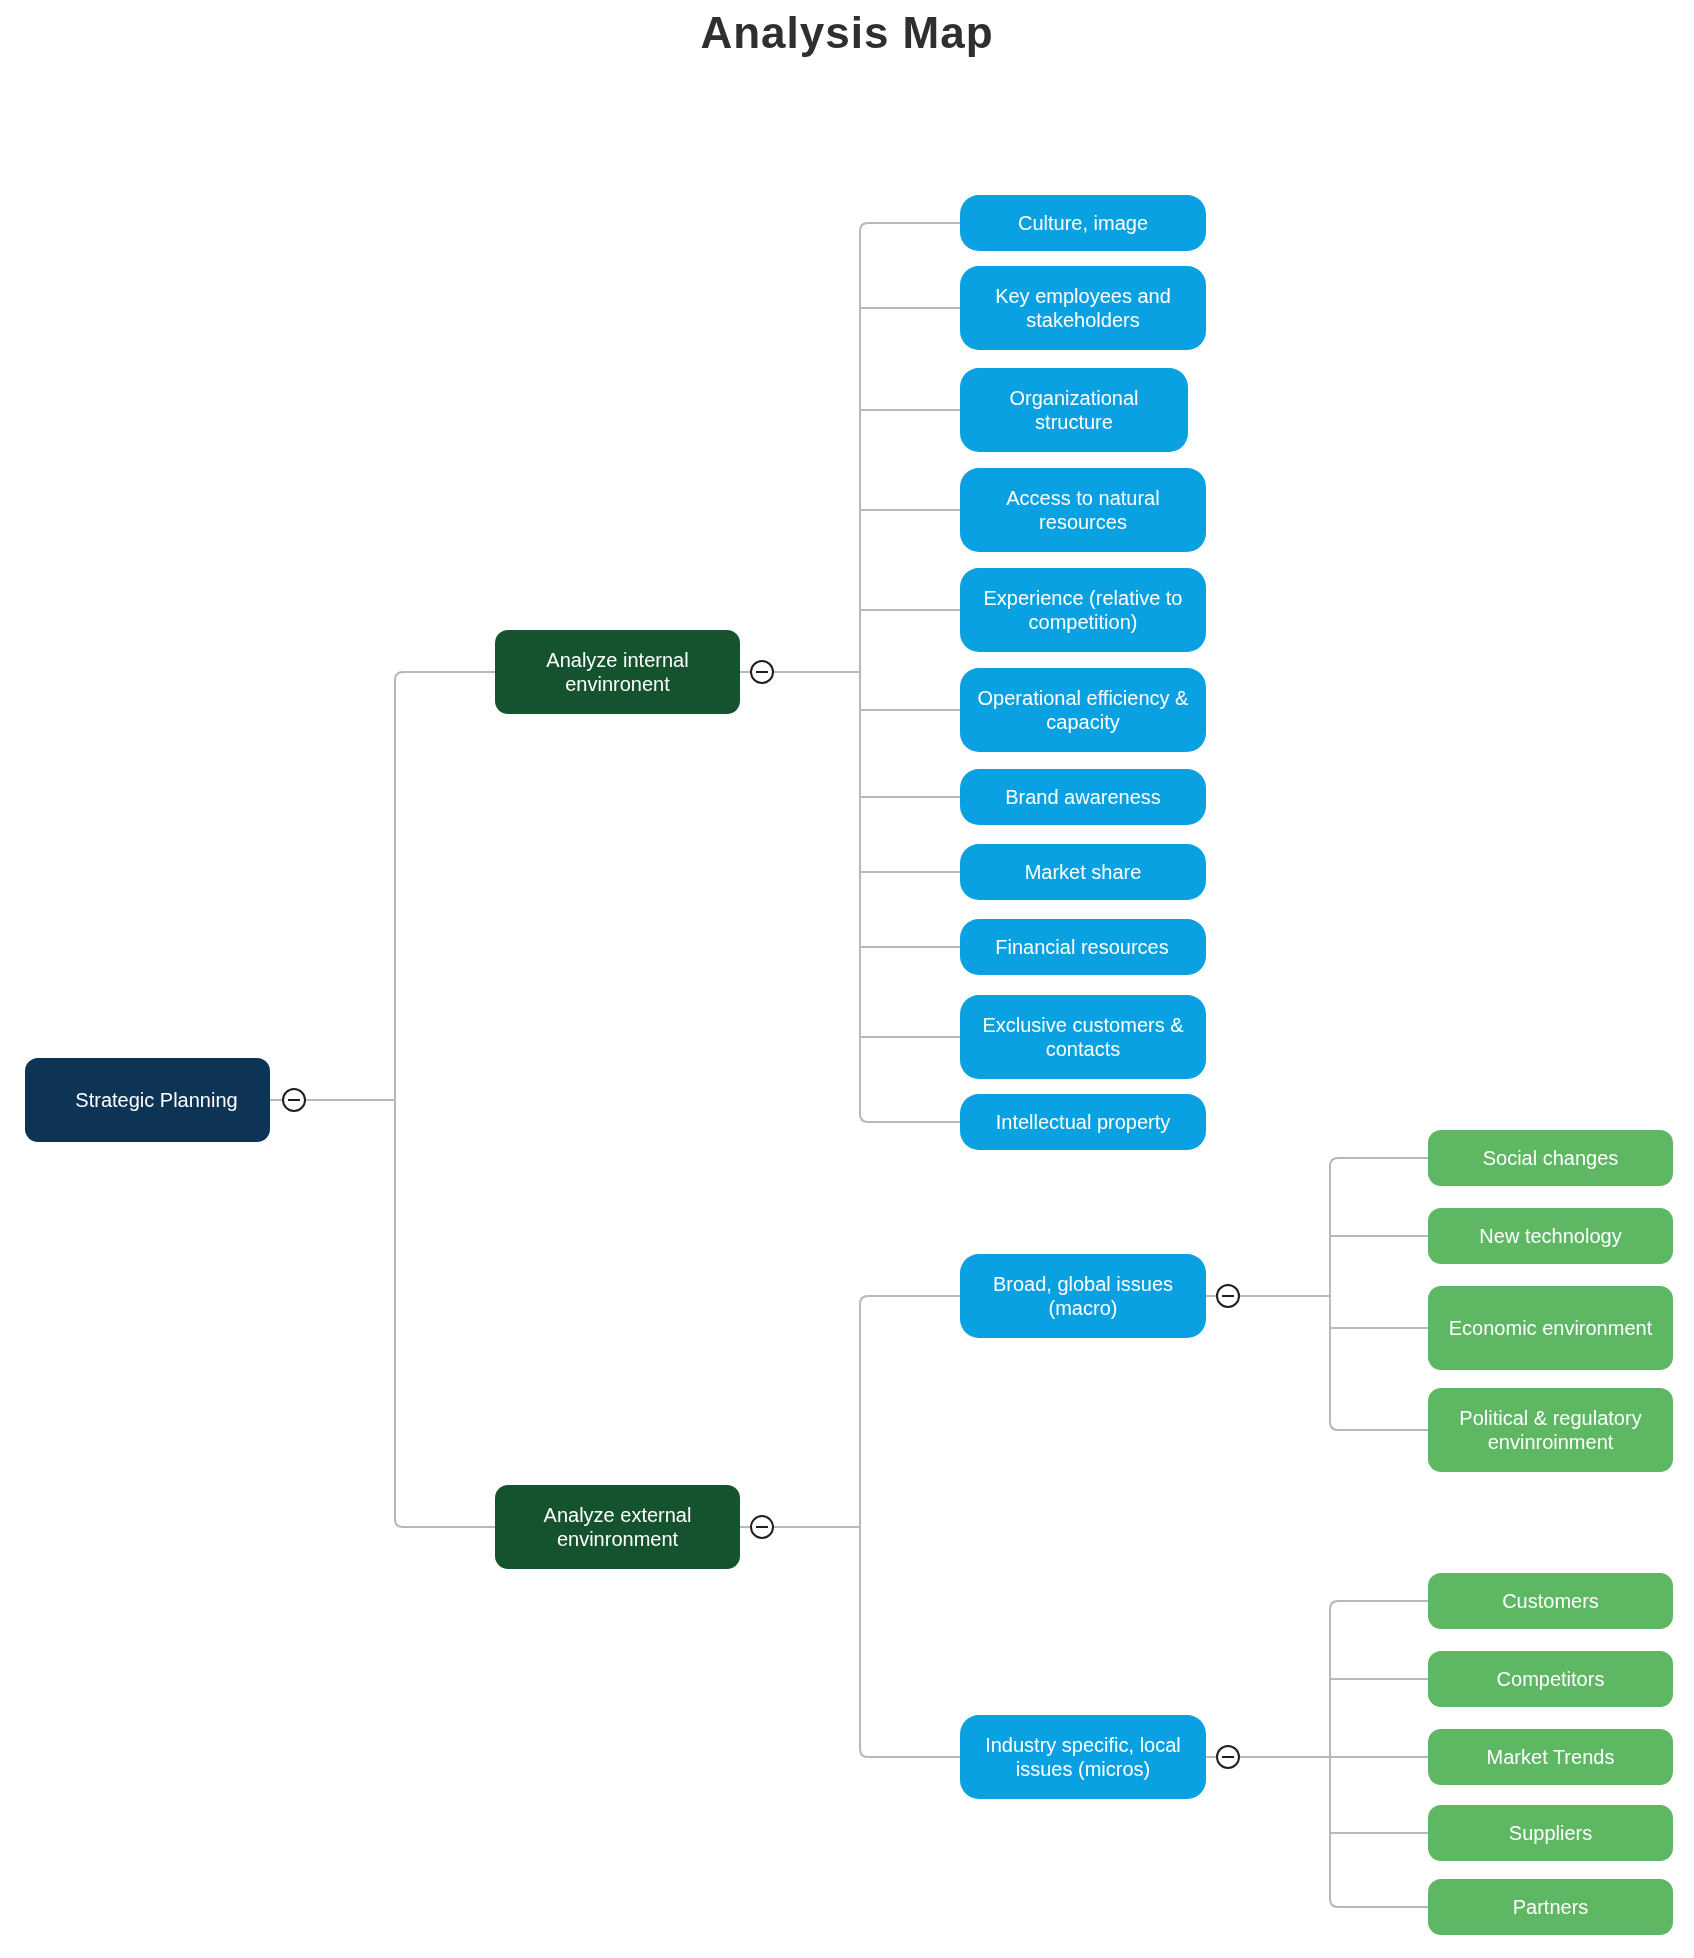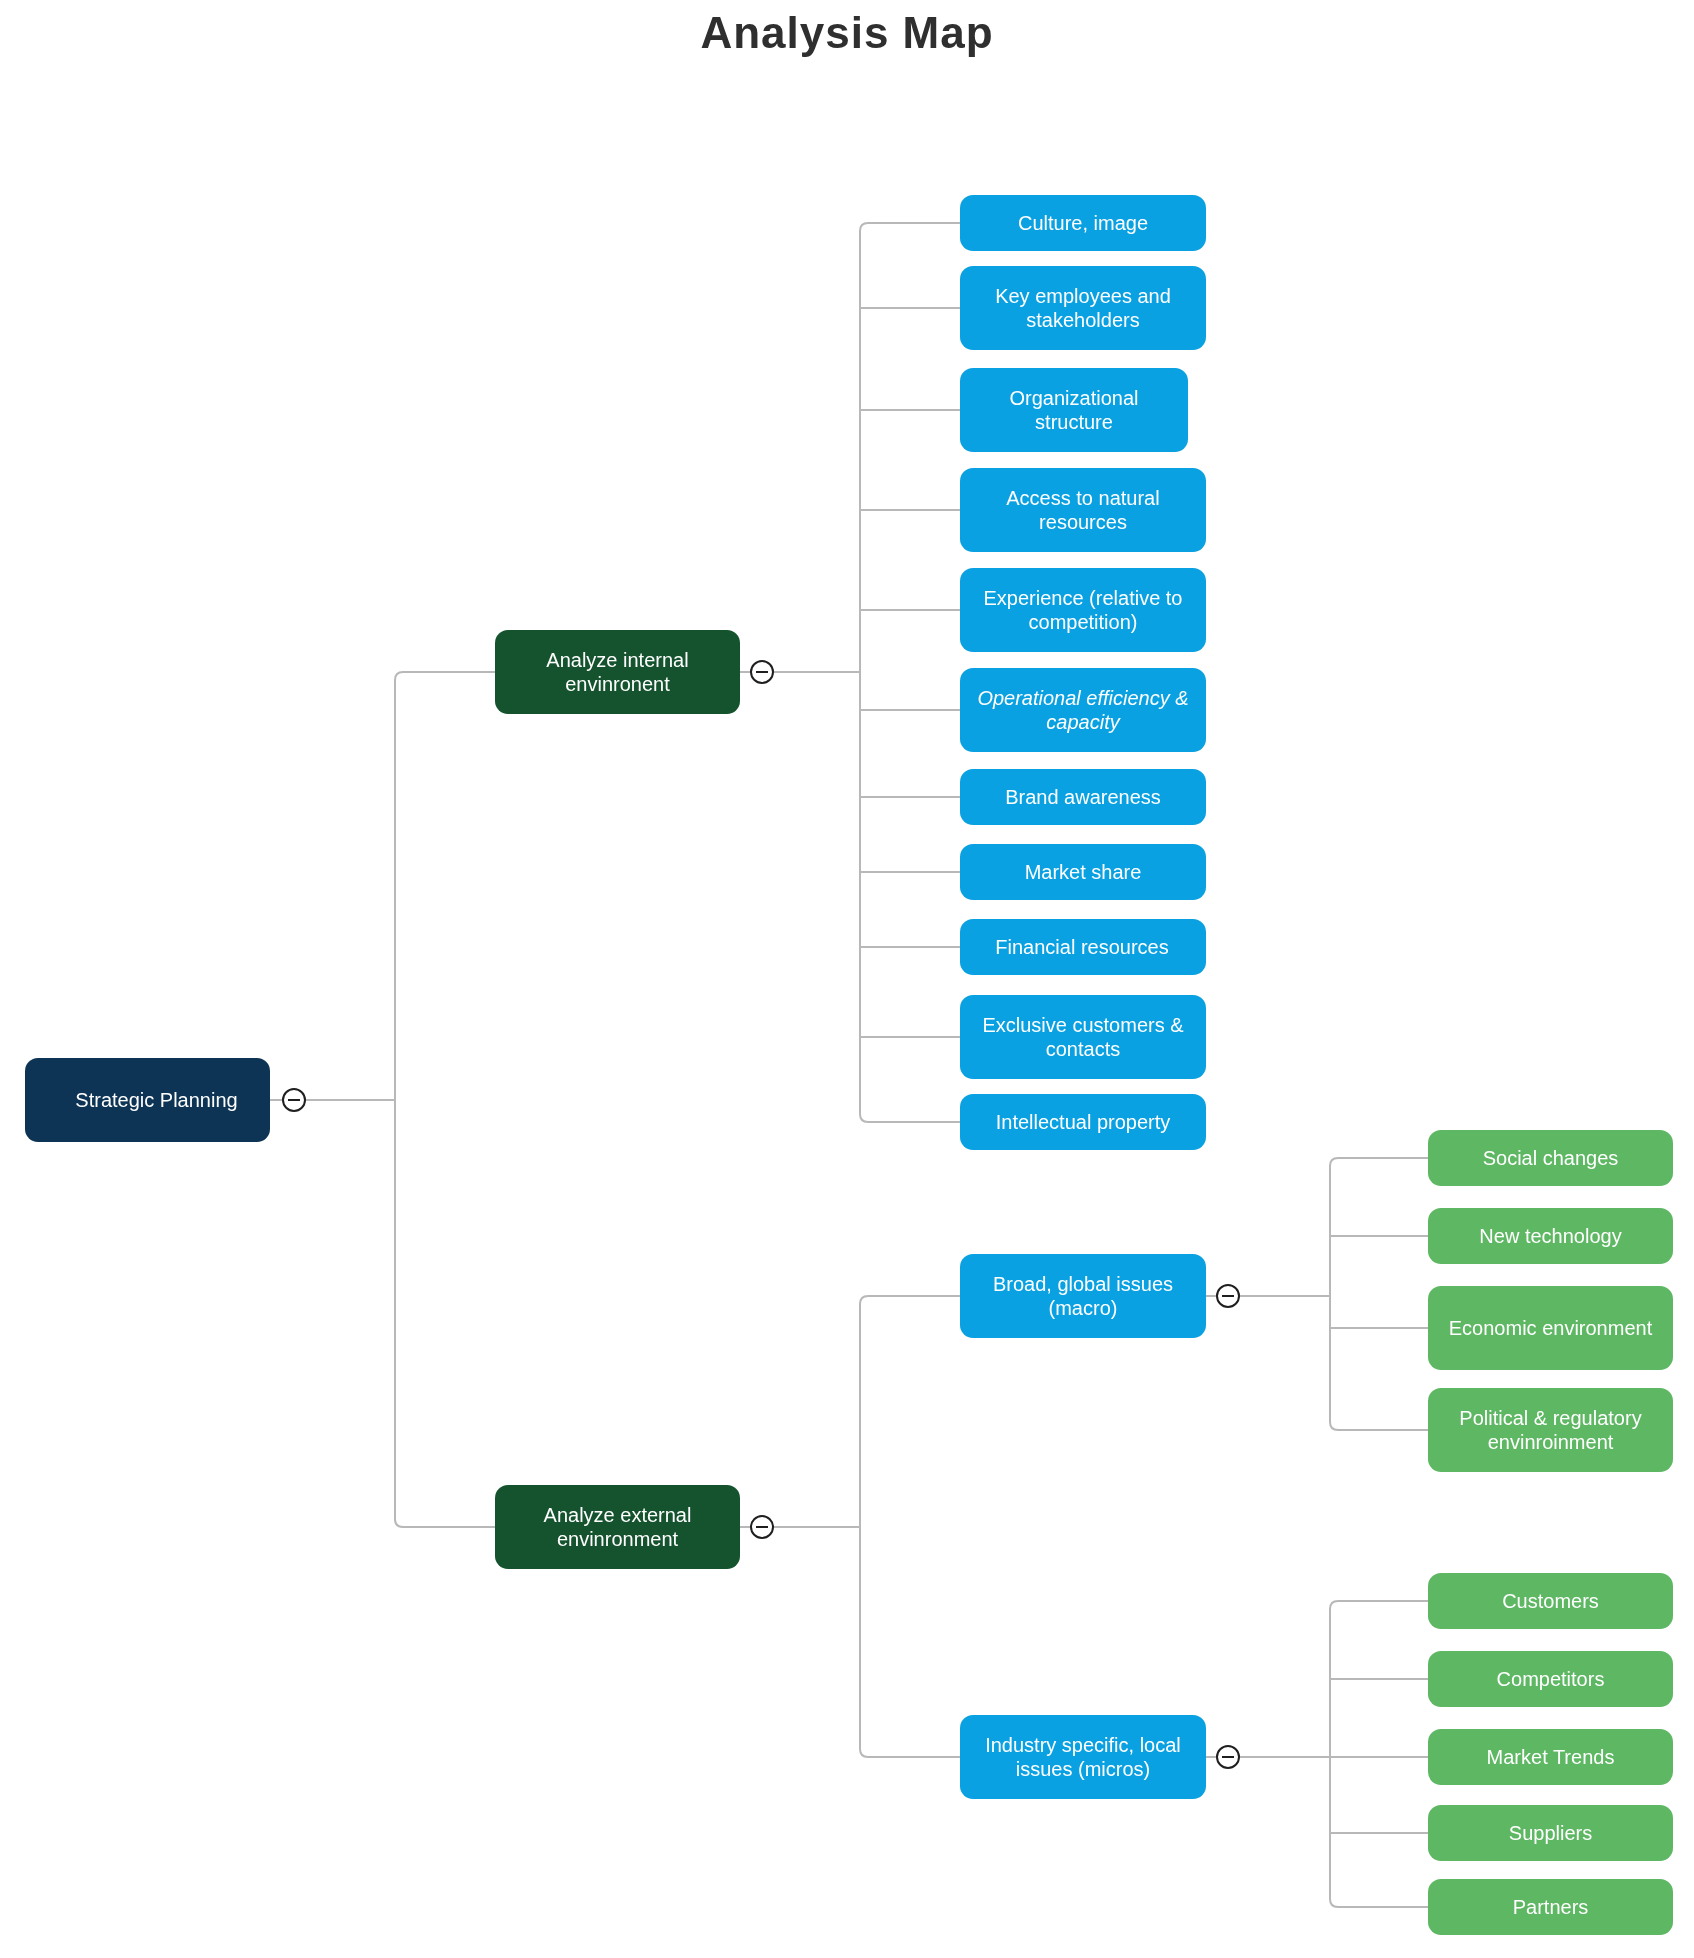--- a/index.html
+++ b/index.html
@@ -13,21 +13,21 @@
   }
   .connectors{position:absolute;left:0;top:0;width:1694px;height:1958px;}
   .connectors path{fill:none;stroke:#b8b8b8;stroke-width:2px;}
   .node{
     position:absolute;display:flex;align-items:center;justify-content:center;
     text-align:center;color:#ffffff;font-size:20px;line-height:24px;
     border-radius:13px;padding:4px 10px;box-sizing:border-box;cursor:default;
   }
   .node-root{background:#0d3455;}
   .node-branch{background:#14532d;}
-  .node-sub{background:#0aa1e2;}
+  .node-sub{background:#0aa1e2;border-radius:19px;}
   .node-leaf{background:#5eb763;}
   .collapse-btn{
     position:absolute;width:24px;height:24px;border:2px solid #1f1f1f;border-radius:50%;
     background:#ffffff;box-sizing:border-box;cursor:pointer;
   }
   .collapse-btn::after{
     content:"";position:absolute;left:4px;right:4px;top:50%;height:2px;margin-top:-1px;
     background:#1f1f1f;
   }
 </style>
@@ -57,21 +57,21 @@
   <div class="collapse-btn" style="left:750px;top:660px;"></div>
 
   <div class="node node-branch" style="left:495px;top:1485px;width:245px;height:84px;">Analyze external envinronment</div>
   <div class="collapse-btn" style="left:750px;top:1515px;"></div>
 
   <div class="node node-sub" style="left:960px;top:195px;width:246px;height:56px;">Culture, image</div>
   <div class="node node-sub" style="left:960px;top:266px;width:246px;height:84px;">Key employees and stakeholders</div>
   <div class="node node-sub" style="left:960px;top:368px;width:228px;height:84px;">Organizational structure</div>
   <div class="node node-sub" style="left:960px;top:468px;width:246px;height:84px;">Access to natural resources</div>
   <div class="node node-sub" style="left:960px;top:568px;width:246px;height:84px;">Experience (relative to competition)</div>
-  <div class="node node-sub" style="left:960px;top:668px;width:246px;height:84px;font-style:italic;">Operational efficiency &amp; capacity</div>
+  <div class="node node-sub" style="left:960px;top:668px;width:246px;height:84px;">Operational efficiency &amp; capacity</div>
   <div class="node node-sub" style="left:960px;top:769px;width:246px;height:56px;">Brand awareness</div>
   <div class="node node-sub" style="left:960px;top:844px;width:246px;height:56px;">Market share</div>
   <div class="node node-sub" style="left:960px;top:919px;width:246px;height:56px;padding-left:8px;">Financial resources</div>
   <div class="node node-sub" style="left:960px;top:995px;width:246px;height:84px;">Exclusive customers &amp; contacts</div>
   <div class="node node-sub" style="left:960px;top:1094px;width:246px;height:56px;">Intellectual property</div>
 
   <div class="node node-sub" style="left:960px;top:1254px;width:246px;height:84px;">Broad, global issues (macro)</div>
   <div class="collapse-btn" style="left:1216px;top:1284px;"></div>
 
   <div class="node node-sub" style="left:960px;top:1715px;width:246px;height:84px;">Industry specific, local issues (micros)</div>

